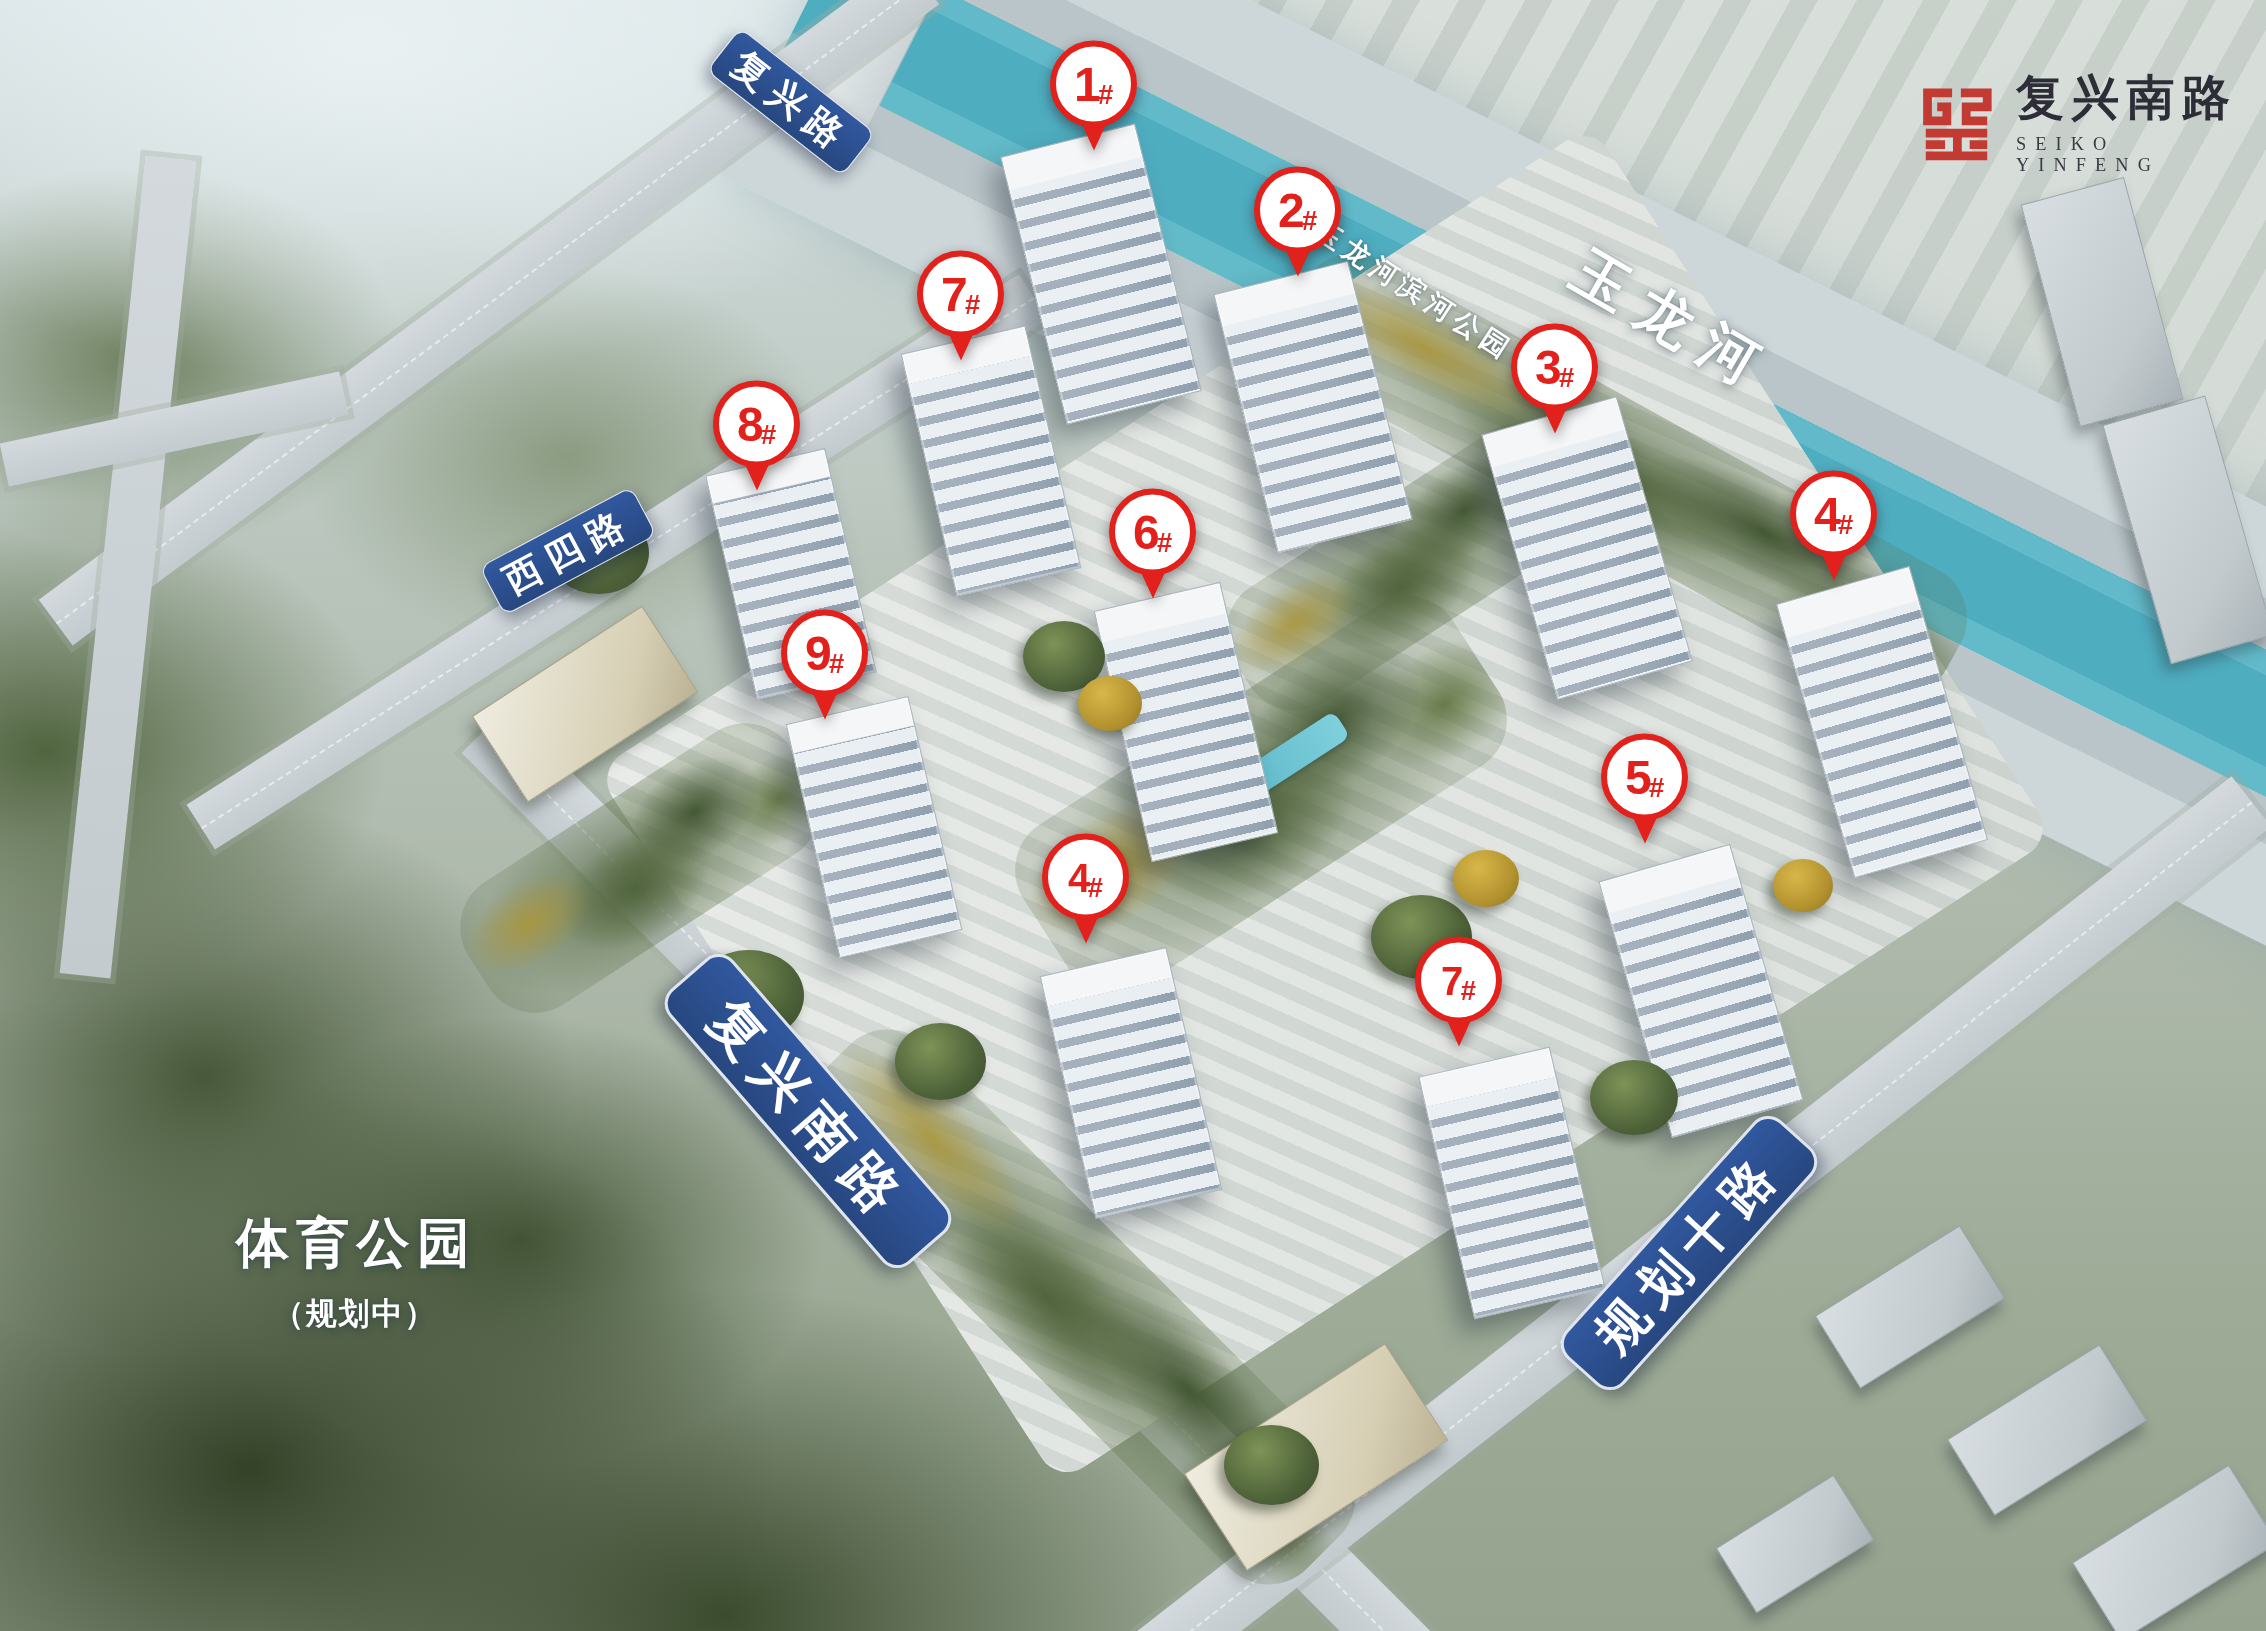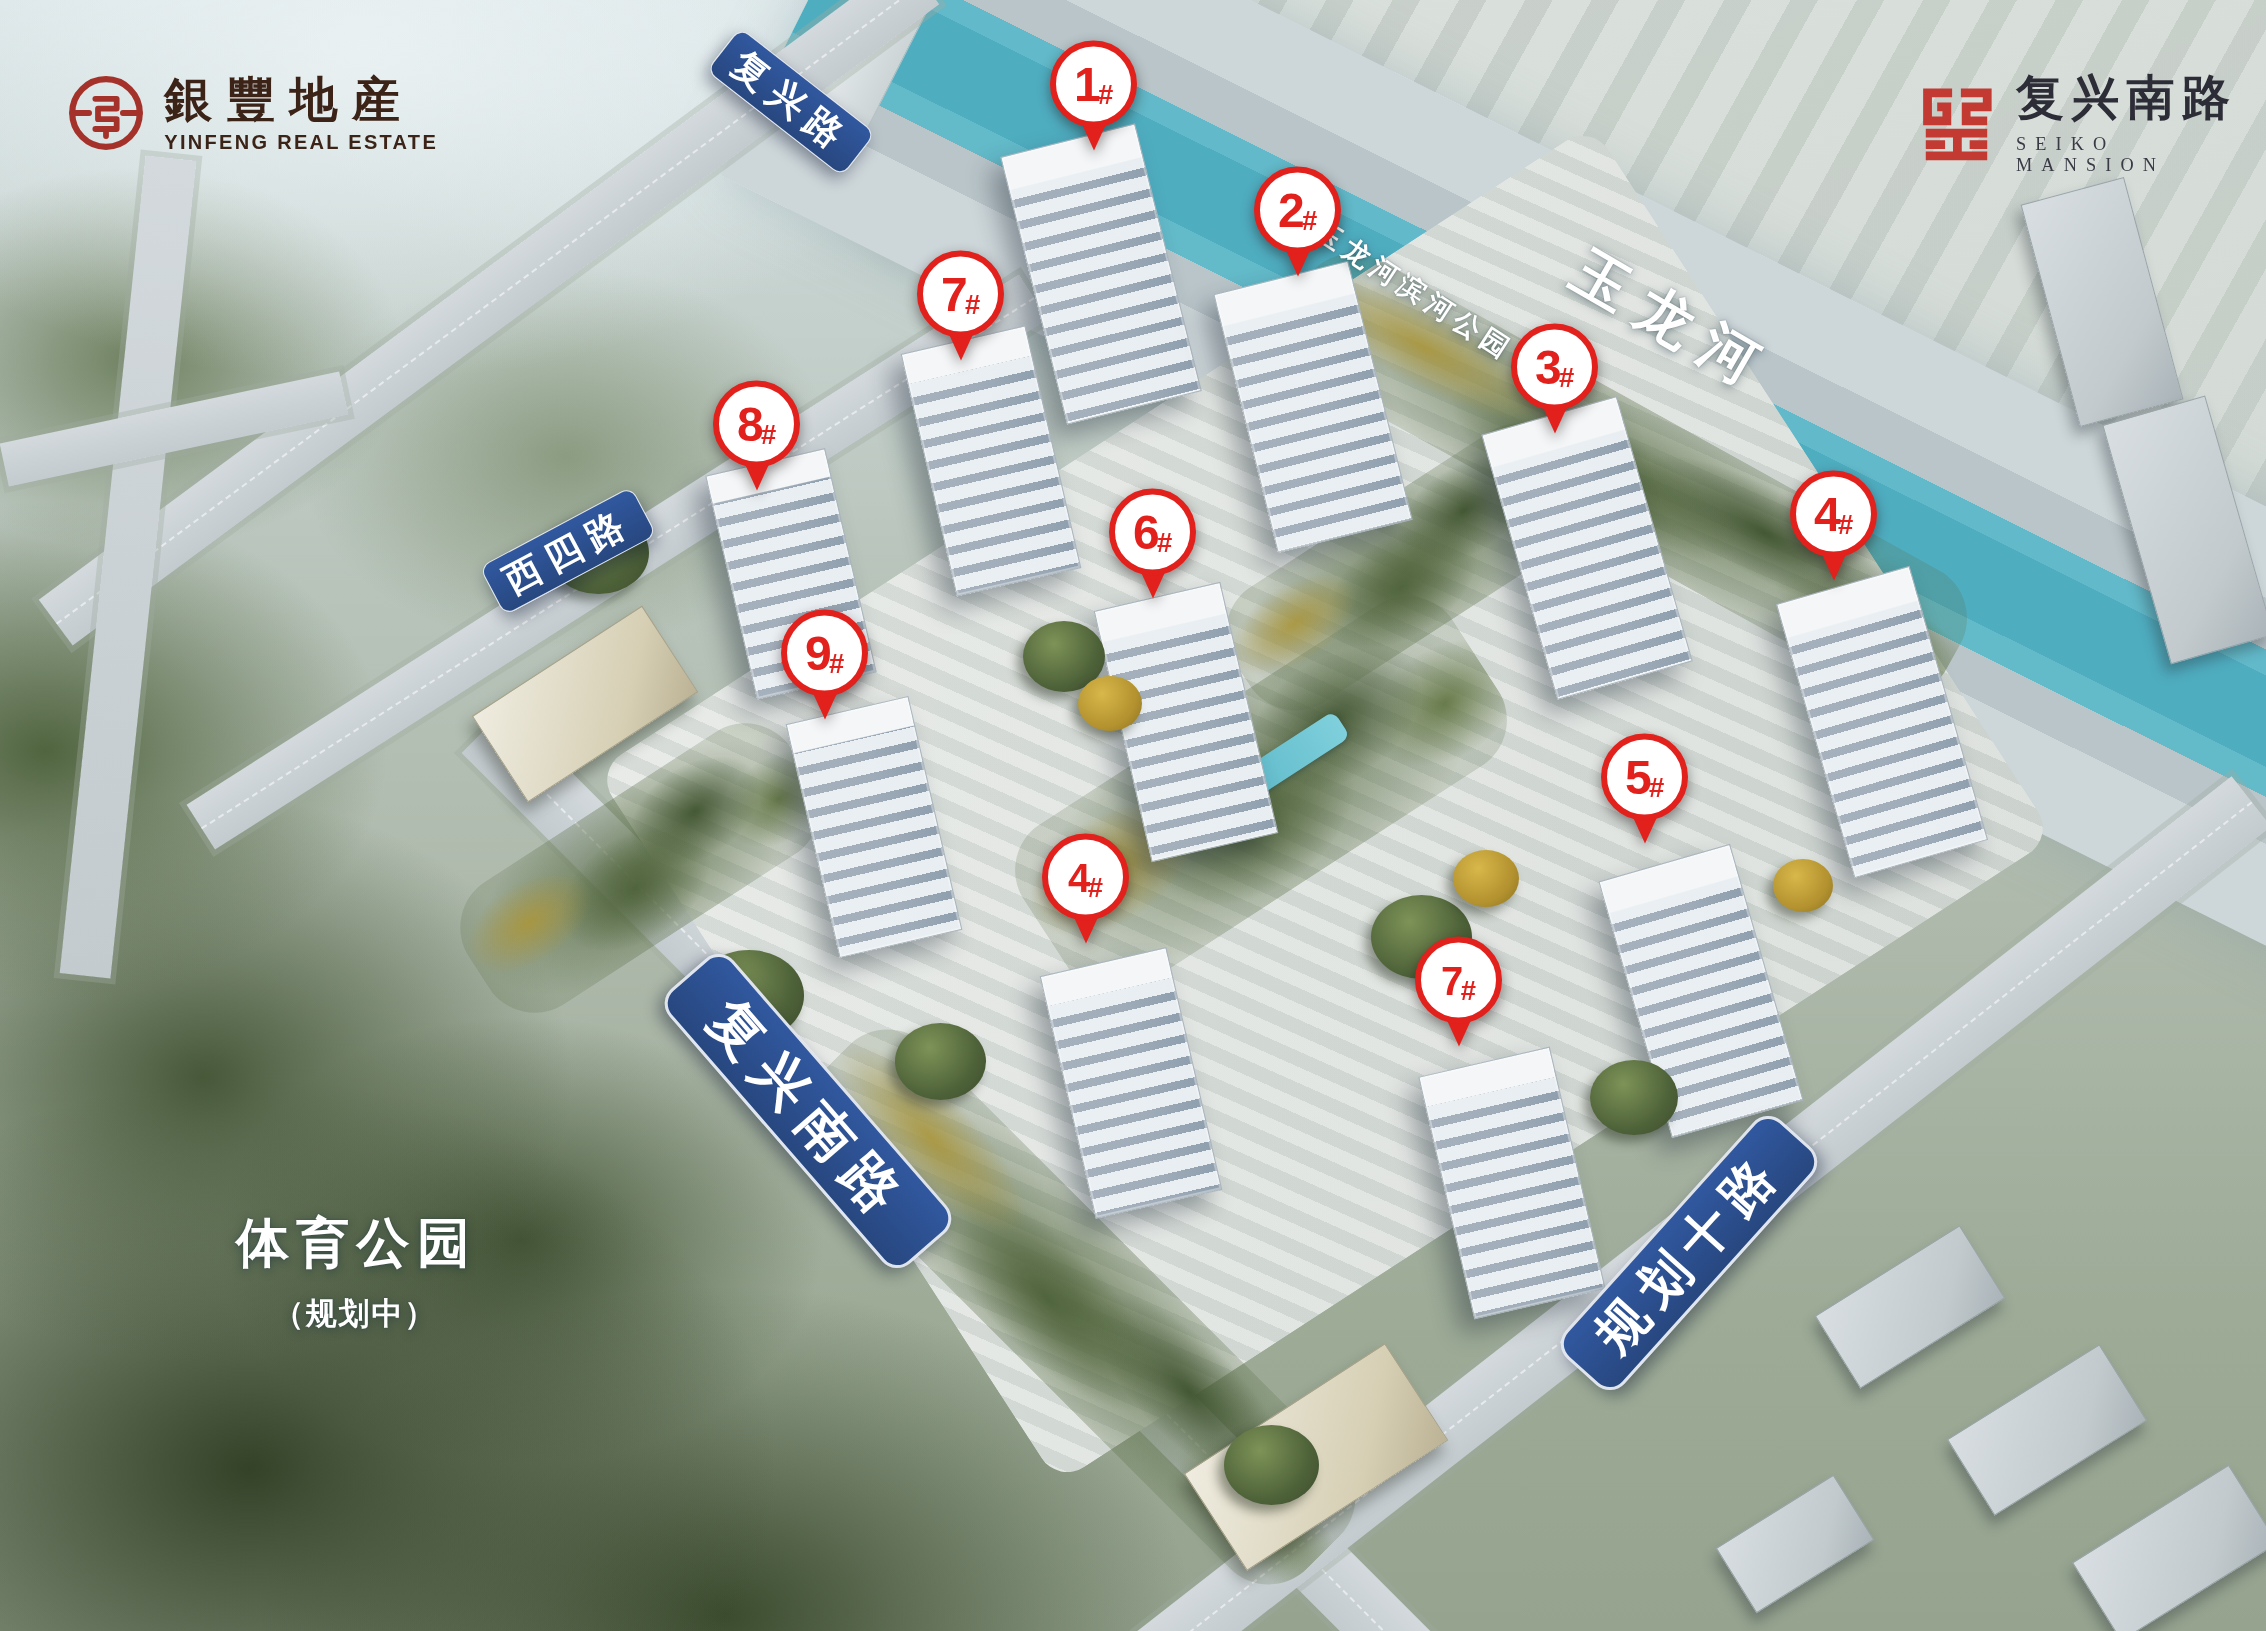--- a/index.html
+++ b/index.html
@@ -275,43 +275,31 @@
       </div>
     </div>
   <div class="marker" style="left:1459px;top:980px">
       <div class="tail"></div>
       <div class="bubble">
         <span class="num" style="font-size:40px">7</span>
         <span class="hash">#</span>
       </div>
     </div>
 
-  <div class="logo yf" style="left:66px;top:73px;gap:18.3px">
-    <span>
-      <svg width="80" height="80" viewBox="0 0 90 90">
-        <circle cx="45" cy="45" r="38" fill="none" stroke="#a5322a" stroke-width="7"></circle>
-        <path d="M7 45 H26 M64 45 H83 M33 29 H57 M57 29 V40 H36 V52 H57 M57 52 V63 H33 M45 63 V71" stroke="#a5322a" stroke-width="6.5" fill="none" stroke-linecap="round" stroke-linejoin="round"></path>
-      </svg>
-    </span>
-    <span class="txt">
-      <span class="logo-cn">銀豐地産</span>
-      <span class="logo-en">YINFENG REAL ESTATE</span>
-    </span>
-  </div>
 
   <div class="logo sk" style="left:1917px;top:73px;gap:20px">
     <span>
       <svg width="79" height="79" viewBox="0 0 90 90">
         <g stroke="#c23a32" stroke-width="10" fill="none">
           <path d="M40 10 H12 V42 H34 V26 H23"></path>
           <path d="M50 10 H80 V26 H56 V42 H80"></path>
           <path d="M10 56 H80 M46 56 V82 M10 82 H80 M10 69 H32 M60 69 H80"></path>
         </g>
       </svg>
     </span>
     <span class="txt">
       <span class="logo-cn">复兴南路</span>
-      <span class="logo-en">SEIKO MANSION</span>
+      <span class="logo-en">SEIKO YINFENG</span>
     </span>
   </div>
 
 </div>
 
 
 </body></html>

